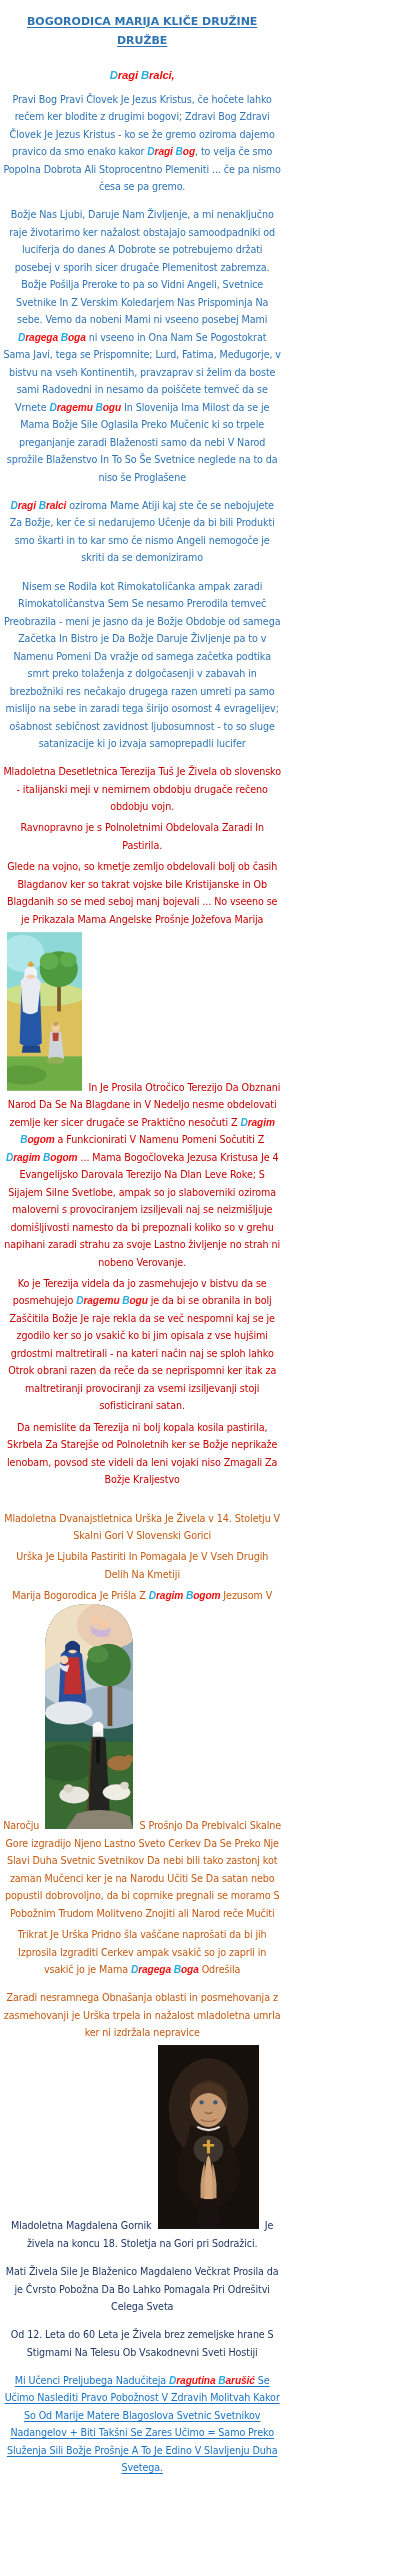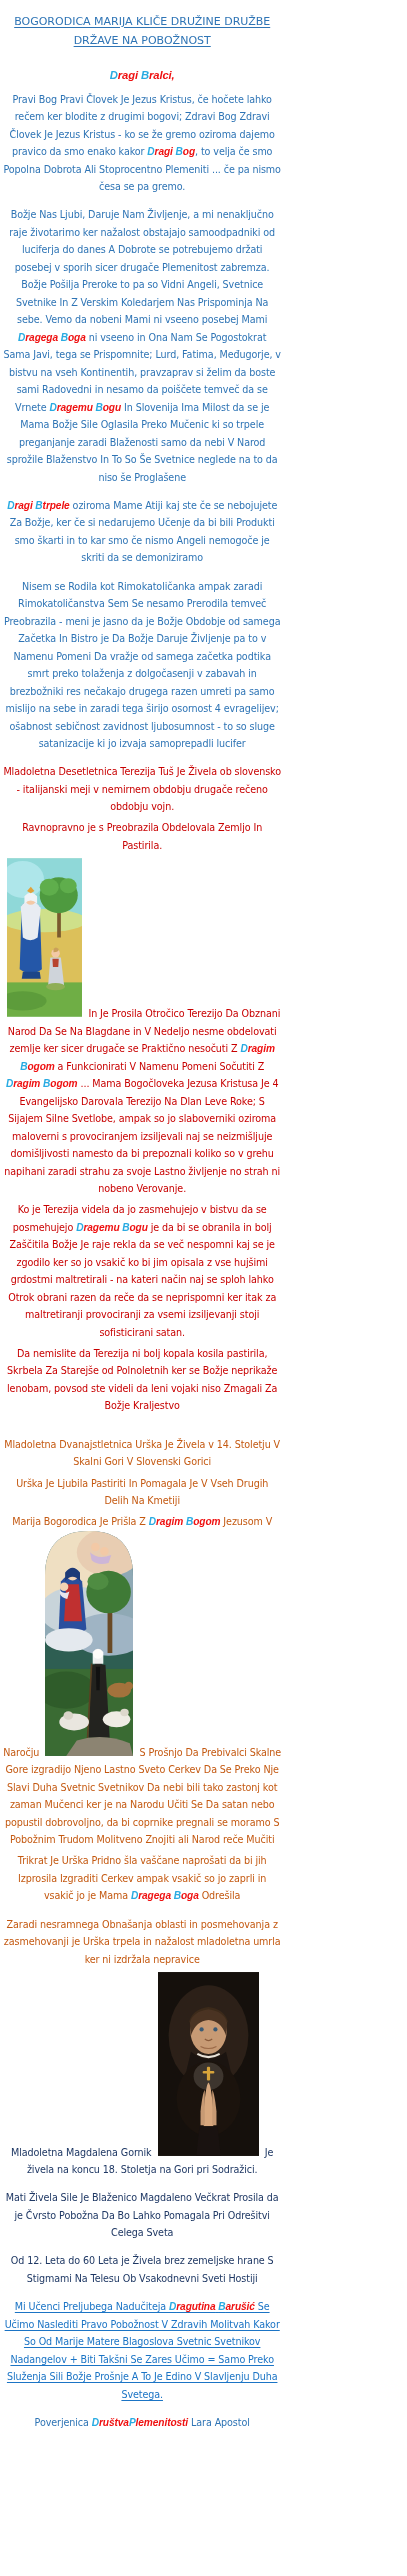--- a/index.html
+++ b/index.html
@@ -1,19 +1,19 @@
 <!DOCTYPE html>
 <html style="font-size:8.5px"><head>
 <meta charset="utf-8">
 <style>
   html,body{margin:0;padding:0;background:#ffffff;}
   body{width:408px;min-height:2576px;font-family:"DejaVu Sans",sans-serif;}
   .page{width:408px;box-sizing:border-box;padding:11.7px 0 32px 3.2px;}
   .doc{width:278px;margin:0;text-align:center;}
-  .title{color:#2E74B5;font-weight:normal;font-size:11px;line-height:19.6px;
+  .title{color:#2E74B5;font-weight:bold;font-size:11px;line-height:19.6px;
          text-decoration:underline;text-underline-offset:2.1px;margin:0 0 16px 0;}
   .para{margin:0 0 10.6px 0;font-size:9.6px;line-height:17.5px;letter-spacing:-0.1px;}
   .g-s{margin-bottom:3.7px;}
   .g-m{margin-bottom:10.6px;}
   .g-l{margin-bottom:21px;text-align:center;}
   .c-blue{color:#2E74B5;}
   .c-red{color:#C80000;}
   .c-orange{color:#C45911;}
   .c-navy{color:#1F3864;}
   .c-ublue{color:#1B74C5;text-decoration:underline;text-underline-offset:2.1px;}
@@ -26,30 +26,30 @@
   .inline-img{display:inline-block;vertical-align:baseline;line-height:0;margin:0 3.2px;}
   .inline-img svg{display:block;}
 </style>
 </head>
 <body>
 
 <div class="page">
   <div class="doc">
     <div class="title">
       <div>BOGORODICA MARIJA KLIČE DRUŽINE DRUŽBE</div>
-      <div>DRŽAVE NA POBOŽNOST</div>
     </div>
     <div>
         <p class="para c-blue g-m dragi-line"><span class="seg-script"><span class="si">D</span><span class="sr">ragi</span> <span class="si">B</span><span class="sr">ralci,</span></span></p>
         <p class="para c-blue g-m">Pravi Bog Pravi Človek Je Jezus Kristus, če hočete lahko rečem ker blodite z drugimi bogovi; Zdravi Bog Zdravi Človek Je Jezus Kristus - ko se že gremo oziroma dajemo pravico da smo enako kakor <span class="seg-script"><span class="si">D</span><span class="sr">ragi</span> <span class="si">B</span><span class="sr">og</span></span>, to velja če smo Popolna Dobrota Ali Stoprocentno Plemeniti ... če pa nismo česa se pa gremo.</p>
         <p class="para c-blue g-m">Božje Nas Ljubi, Daruje Nam Življenje, a mi nenaključno raje životarimo ker nažalost obstajajo samoodpadniki od luciferja do danes A Dobrote se potrebujemo držati posebej v sporih sicer drugače Plemenitost zabremza. Božje Pošilja Preroke to pa so Vidni Angeli, Svetnice Svetnike In Z Verskim Koledarjem Nas Prispominja Na sebe. Vemo da nobeni Mami ni vseeno posebej Mami <span class="seg-script"><span class="si">D</span><span class="sr">ragega</span> <span class="si">B</span><span class="sr">oga</span></span> ni vseeno in Ona Nam Se Pogostokrat Sama Javi, tega se Prispomnite; Lurd, Fatima, Međugorje, v bistvu na vseh Kontinentih, pravzaprav si želim da boste sami Radovedni in nesamo da poiščete temveč da se Vrnete <span class="seg-script"><span class="si">D</span><span class="sr">ragemu</span> <span class="si">B</span><span class="sr">ogu</span></span> In Slovenija Ima Milost da se je Mama Božje Sile Oglasila Preko Mučenic ki so trpele preganjanje zaradi Blaženosti samo da nebi V Narod sprožile Blaženstvo In To So Še Svetnice neglede na to da niso še Proglašene</p>
-        <p class="para c-blue g-m"><span class="seg-script"><span class="si">D</span><span class="sr">ragi</span> <span class="si">B</span><span class="sr">trpele</span></span> oziroma Mame Atiji kaj ste če se nebojujete Za Božje, ker če si nedarujemo Učenje da bi bili Produkti smo škarti in to kar smo če nismo Angeli nemogoče je skriti da se demoniziramo</p>
+        <p class="para c-blue g-m"><span class="seg-script"><span class="si">D</span><span class="sr">ragi</span> <span class="si">B</span><span class="sr">ralci</span></span> oziroma Mame Atiji kaj ste če se nebojujete Za Božje, ker če si nedarujemo Učenje da bi bili Produkti smo škarti in to kar smo če nismo Angeli nemogoče je skriti da se demoniziramo</p>
         <p class="para c-blue g-m">Nisem se Rodila kot Rimokatoličanka ampak zaradi Rimokatoličanstva Sem Se nesamo Prerodila temveč Preobrazila - meni je jasno da je Božje Obdobje od samega Začetka In Bistro je Da Božje Daruje Življenje pa to v Namenu Pomeni Da vražje od samega začetka podtika smrt preko tolaženja z dolgočasenji v zabavah in brezbožniki res nečakajo drugega razen umreti pa samo mislijo na sebe in zaradi tega širijo osornost 4 evragelijev; ošabnost sebičnost zavidnost ljubosumnost - to so sluge satanizacije ki jo izvaja samoprepadli lucifer</p>
         <p class="para c-red g-s">Mladoletna Desetletnica Terezija Tuš Je Živela ob slovensko - italijanski meji v nemirnem obdobju drugače rečeno obdobju vojn.</p>
-        <p class="para c-red g-s">Ravnopravno je s Preobrazila Obdelovala Zemljo In Pastirila.</p>
+        <p class="para c-red g-s">Ravnopravno je s Polnoletnimi Obdelovala Zaradi In Pastirila.</p>
+        <p class="para c-red g-s">Glede na vojno, so kmetje zemljo obdelovali bolj ob časih Blagdanov ker so takrat vojske bile Kristijanske in Ob Blagdanih so se med seboj manj bojevali ... No vseeno se je Prikazala Mama Angelske Prošnje Jožefova Marija</p>
         <p class="para c-red g-s"><span class="inline-img"><svg width="75" height="159" viewBox="0 0 142 300">
     <rect width="142" height="300" fill="#bfe6c9"></rect>
     <rect width="142" height="120" fill="#8fd8d8"></rect>
     <ellipse cx="30" cy="40" rx="40" ry="35" fill="#aee6ea"></ellipse>
     <rect y="110" width="142" height="130" fill="#dcc05a"></rect>
     <ellipse cx="71" cy="118" rx="80" ry="22" fill="#cfe08a"></ellipse>
     <rect y="235" width="142" height="65" fill="#6fae45"></rect>
     <ellipse cx="30" cy="270" rx="45" ry="18" fill="#5d9c3b"></ellipse>
     <rect x="95" y="95" width="7" height="55" fill="#7a5a2e"></rect>
     <ellipse cx="98" cy="70" rx="36" ry="34" fill="#4e9a3f"></ellipse>
@@ -136,17 +136,16 @@
     <rect x="92" y="178" width="6" height="26" rx="2" fill="#d7a43a"></rect>
     <rect x="84" y="186" width="22" height="5" rx="2" fill="#d7a43a"></rect>
     <path d="M86 260 Q90 212 95 208 Q100 212 104 260 L104 290 L86 290 Z" fill="#d8a87e"></path>
     <path d="M80 262 Q84 226 88 222 L88 288 L80 288 Z" fill="#c79a74"></path>
     <path d="M110 262 Q106 226 102 222 L102 288 L110 288 Z" fill="#c79a74"></path>
     <path d="M78 290 L112 290 L118 346 L72 346 Z" fill="#191210"></path>
   </svg></span> Je živela na koncu 18. Stoletja na Gori pri Sodražici.</p>
         <p class="para c-navy g-m">Mati Živela Sile Je Blaženico Magdaleno Večkrat Prosila da je Čvrsto Pobožna Da Bo Lahko Pomagala Pri Odrešitvi Celega Sveta</p>
         <p class="para c-navy g-m">Od 12. Leta do 60 Leta je Živela brez zemeljske hrane S Stigmami Na Telesu Ob Vsakodnevni Sveti Hostiji</p>
         <p class="para c-ublue g-m">Mi Učenci Preljubega Nadučiteja <span class="seg-script"><span class="si">D</span><span class="sr">ragutina</span> <span class="si">B</span><span class="sr">arušić</span></span> Se Učimo Naslediti Pravo Pobožnost V Zdravih Molitvah Kakor So Od Marije Matere Blagoslova Svetnic Svetnikov Nadangelov + Biti Takšni Se Zares Učimo = Samo Preko Služenja Sili Božje Prošnje A To Je Edino V Slavljenju Duha Svetega.</p>
-        <p class="para c-footer g-s">Poverjenica <span class="seg-script"><span class="si">D</span><span class="sr">ruštva</span></span><span class="seg-script"><span class="si">P</span><span class="sr">lemenitosti</span></span> Lara Apostol</p>
       </div>
   </div>
 </div>
 
 
 </body></html>

